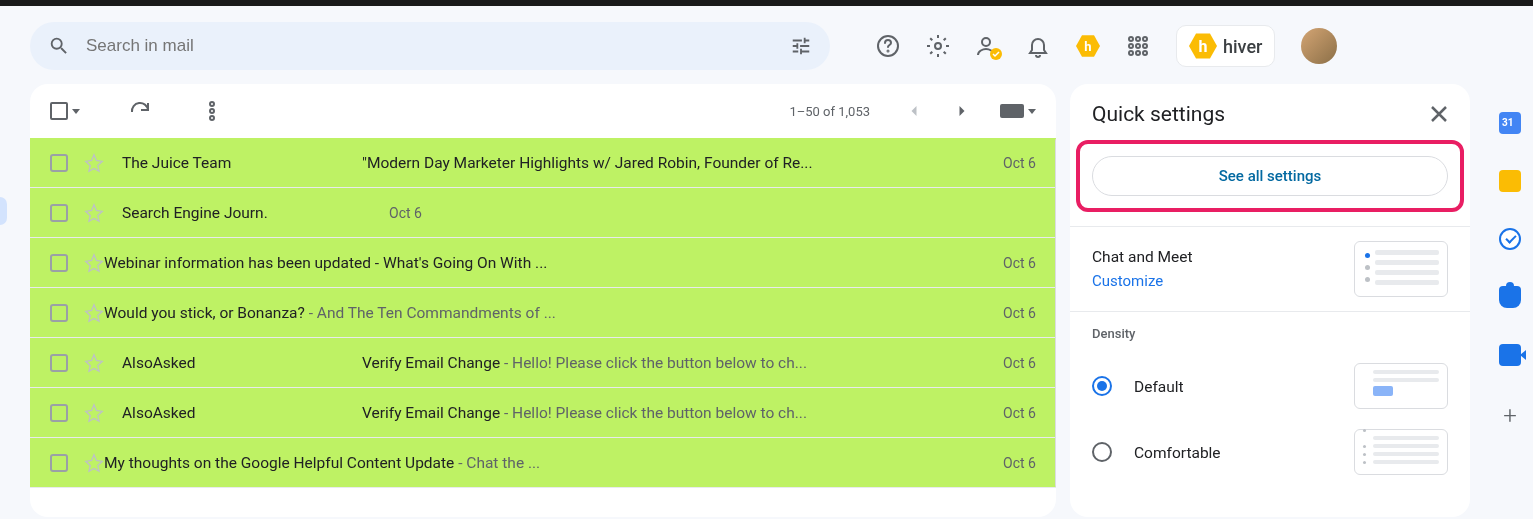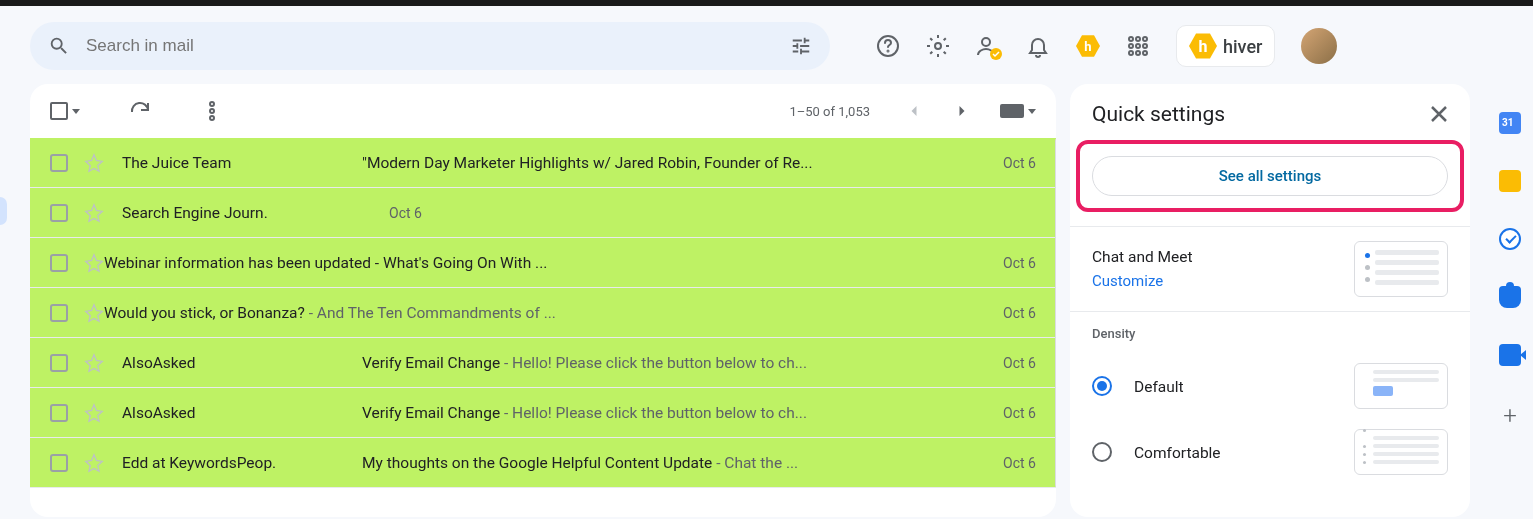--- a/index.html
+++ b/index.html
@@ -363,21 +363,20 @@
           </svg>
     <div class="sender">AlsoAsked</div>
     <div class="subject">Verify Email Change<span class="snippet"> - Hello! Please click the button below to ch...</span></div>
     <div class="date">Oct 6</div>
   </div>
         <div class="row">
     <div class="cb"></div>
     <svg class="star" viewBox="0 0 24 24">
             <path d="M12 2l2.9 6.9L22 10l-5.5 5 1.6 7L12 18.5 5.9 22l1.6-7L2 10l7.1-1.1L12 2z"></path>
           </svg>
-    <div class="sender">Edd at KeywordsPeop.</div>
     <div class="subject">My thoughts on the Google Helpful Content Update<span class="snippet"> - Chat the ...</span></div>
     <div class="date">Oct 6</div>
   </div>
       </div>
   </div>
 
   <div class="quick-settings">
     <div class="qs-header">
       <span>Quick settings</span>
       <svg class="qs-close" viewBox="0 0 18 18">

